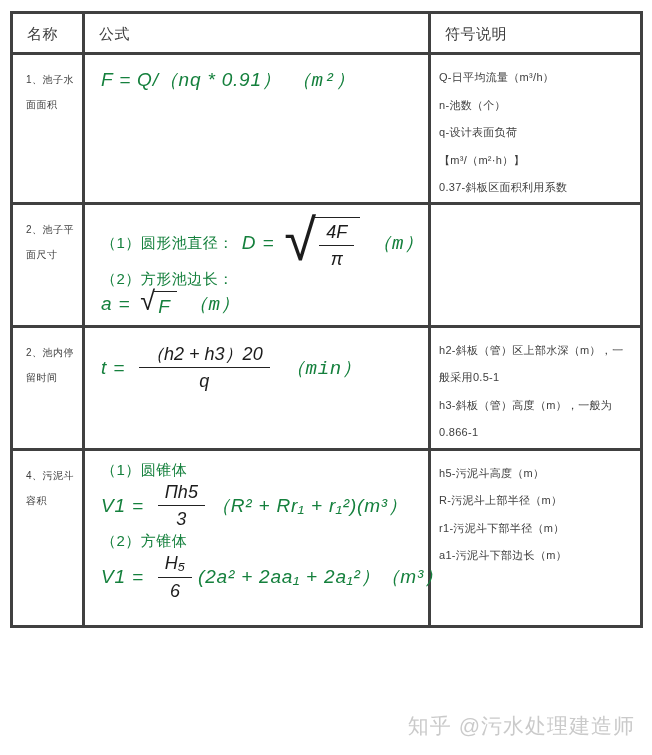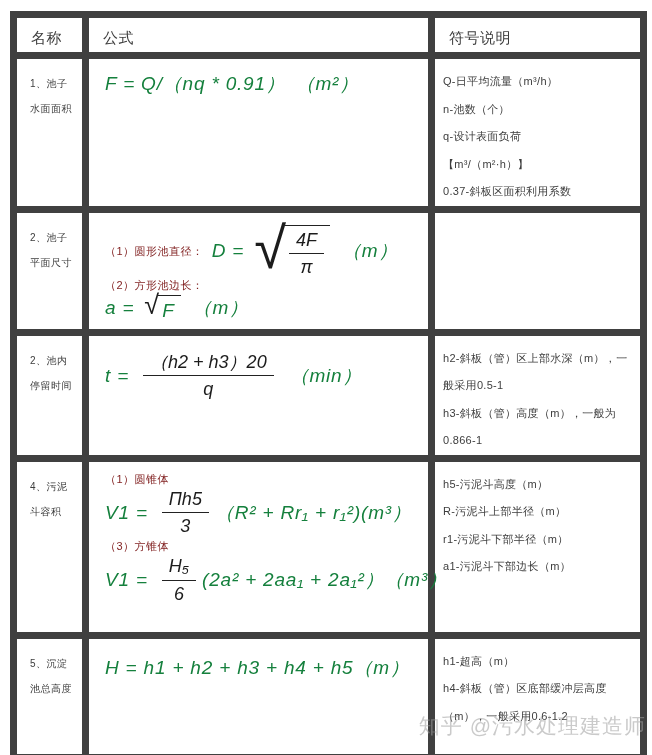--- a/index.html
+++ b/index.html
@@ -16,21 +16,21 @@
     left: 10px; top: 11px;
     width: 630px;
     border-collapse: collapse;
     table-layout: fixed;
     background: #fff;
   }
   col.c-name   { width: 72px; }
   col.c-formula{ width: 346px; }
   col.c-symbol { width: 212px; }
   th, td {
-    border: 7px solid #404040;
+    border: 3px solid #404040;
     vertical-align: top;
     text-align: left;
     font-weight: normal;
   }
   tr.hdr th { height: 41px; padding: 11px 4px 0 14px; font-size: 15px; color: #3d3d3d; letter-spacing: .5px; }
   tr.row1 td { height: 145px; }
   tr.row2 td { height: 123px; }
   tr.row3 td { height: 123px; }
   tr.row4 td { height: 177px; }
   tr.row5 td { height: 122px; }
@@ -52,26 +52,26 @@
   .f-line { display: flex; align-items: center; flex-wrap: nowrap; }
   .fvar {
     font-style: italic;
     font-size: 19px;
     color: #15803d;
     letter-spacing: .8px;
     white-space: nowrap;
   }
   .flabel {
     font-style: normal;
-    font-size: 11px;
-    color: #7f1d1d;
+    font-size: 15px;
+    color: #15803d;
     letter-spacing: .5px;
     white-space: nowrap;
   }
-  .funit { margin-left: 10px; }
+  .funit { margin-left: 10px; font-family: Liberation Mono, monospace; }
   .flhs  { margin-right: 8px; }
   
   .frac {
     display: inline-flex;
     flex-direction: column;
     align-items: center;
     text-align: right;
     margin: 0 6px;
     font-style: italic;
     font-size: 18px;
@@ -91,21 +91,21 @@
   }
   .sqrt.tall .sign { font-size: 58px; }
   .sqrt.short .sign { font-size: 27px; }
   .sqrt .sbody { border-top: 1.6px solid #222; padding: 4px 6px 0 5px; display: flex; align-items: center; }
   .sqrt .sbody .frac { margin: 0; }
   .mt6 { margin-top: 6px; }
   .mt8 { }
   .mt2 { margin-top: 2px; }
   .watermark {
     position: absolute;
-    right: 6px;
+    right: 17px;
     top: 712px;
     font-size: 21px;
     letter-spacing: 1px;
     color: rgba(158,158,158,0.55);
     z-index: 3;
     pointer-events: none;
     white-space: nowrap;
   }
 </style>
 </head>
@@ -195,46 +195,34 @@
     <td class="formula-cell">
       <div class="flabel">（1）圆锥体</div>
       <div class="f-line mt2">
         <span class="fvar flhs">V1 =</span>
         <span class="frac">
           <span class="num">Πh5</span>
           <span class="den">3</span>
         </span>
         <span class="fvar">（R² + Rr₁ + r₁²)(m³）</span>
       </div>
-      <div class="flabel mt2">（3）方锥体</div>
+      <div class="flabel mt2">（2）方锥体</div>
       <div class="f-line mt2">
         <span class="fvar flhs">V1 =</span>
         <span class="frac">
           <span class="num">H₅</span>
           <span class="den">6</span>
         </span>
         <span class="fvar">(2a² + 2aa₁ + 2a₁²）（m³）</span>
       </div>
     </td>
     <td class="symbol-cell">
       <div class="sym-line">h5-污泥斗高度（m）</div>
       <div class="sym-line">R-污泥斗上部半径（m）</div>
       <div class="sym-line">r1-污泥斗下部半径（m）</div>
       <div class="sym-line">a1-污泥斗下部边长（m）</div>
     </td>
   </tr>
 
-  <tr class="row5">
-    <td class="name-cell">5、沉淀池总高度</td>
-    <td class="formula-cell">
-      <div class="f-line mt6">
-        <span class="fvar">H = h1 + h2 + h3 + h4 + h5（m）</span>
-      </div>
-    </td>
-    <td class="symbol-cell">
-      <div class="sym-line">h1-超高（m）</div>
-      <div class="sym-line">h4-斜板（管）区底部缓冲层高度（m），一般采用0.6-1.2</div>
-    </td>
-  </tr>
 </tbody>
   </table>
 
 <div class="watermark">知乎 @污水处理建造师</div>
 
 </body></html>

